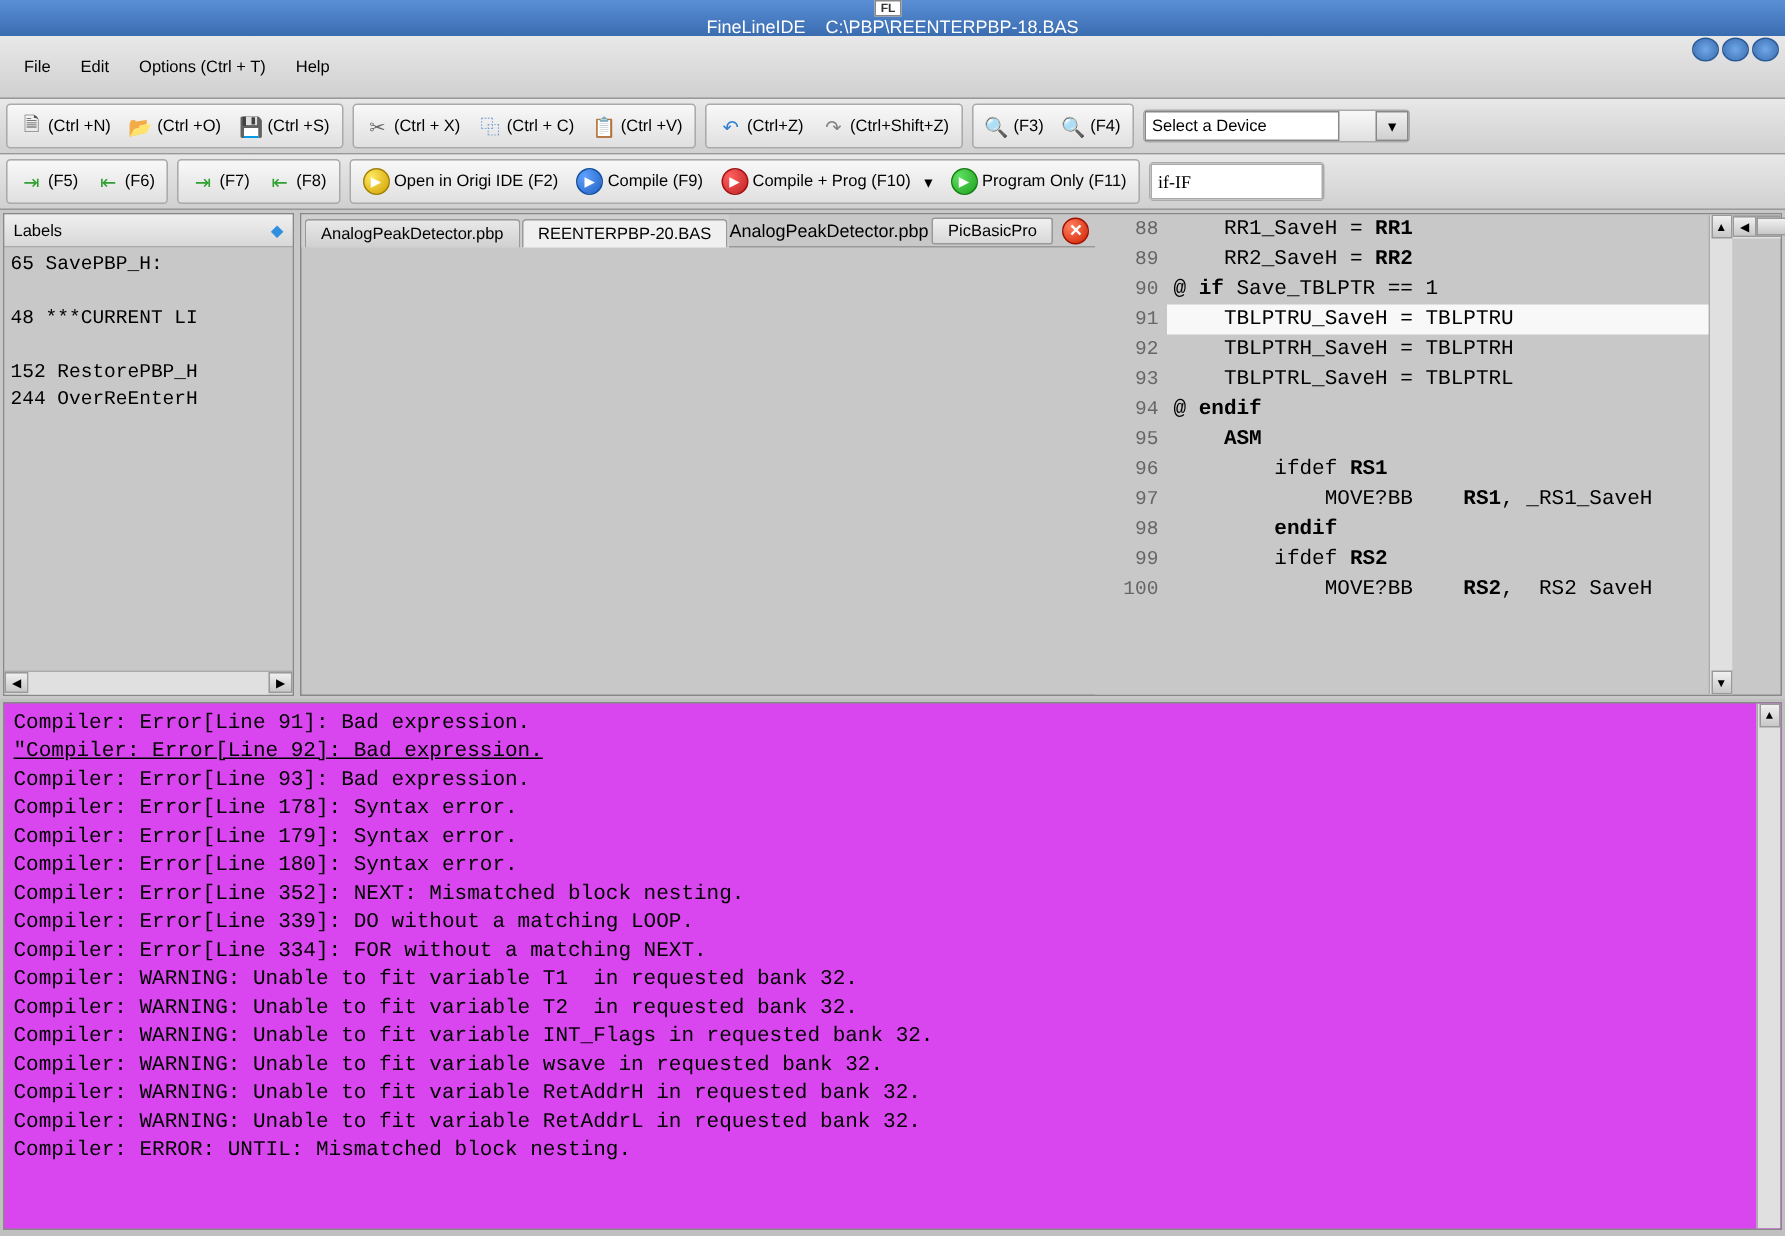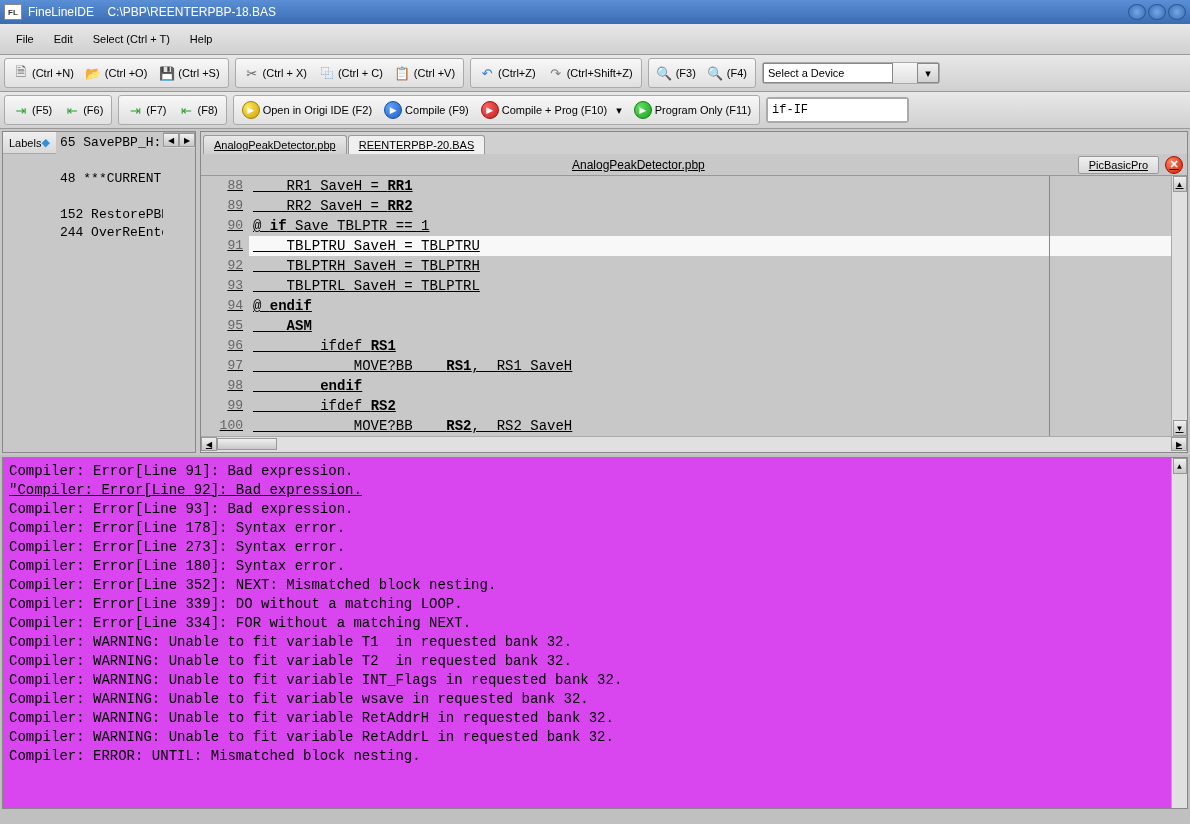--- a/index.html
+++ b/index.html
@@ -1,22 +1,22 @@
 <!DOCTYPE html>
 <html><head>
 <meta charset="utf-8">
 <style>
 * { box-sizing: border-box; margin: 0; padding: 0; }
 body { font-family: Tahoma, Arial, sans-serif; font-size: 11px; background: #c0c0c0; width: 1190px; height: 824px; overflow: hidden; }
-.titlebar { background: linear-gradient(to bottom, #5a8fd6, #3a6cb0); height: 24px; display: flex; align-items: center; padding: 0 4px; color: #fff; }
+.titlebar { background: linear-gradient(to bottom, #5a8fd6, #3a6cb0); height: 24px; display: flex; align-items: center; padding: 0 4px; color: #fff; flex-direction: column; }
 .titlebar .app-icon { width: 18px; height: 16px; background: #fff; color: #333; display: inline-flex; align-items: center; justify-content: center; font-size: 8px; font-weight: bold; border: 1px solid #888; margin-right: 6px; }
 .titlebar .title-text { font-size: 12px; }
 .titlebar .win-controls { margin-left: auto; display: flex; gap: 2px; }
 .titlebar .win-btn { width: 18px; height: 16px; background: radial-gradient(circle, #6fa8e8, #3a6cb0); border-radius: 50%; border: 1px solid #2a5a96; }
-.menubar { background: linear-gradient(to bottom, #e8e8e8, #d0d0d0); height: 31px; display: flex; align-items: center; padding: 0 6px; border-bottom: 1px solid #999; }
+.menubar { background: linear-gradient(to bottom, #e8e8e8, #d0d0d0); height: 42px; display: flex; align-items: center; padding: 0 6px; border-bottom: 1px solid #999; }
 .menubar .menu-item { padding: 3px 10px; cursor: default; }
 .toolbar { background: linear-gradient(to bottom, #e8e8e8, #d0d0d0); padding: 3px 4px; display: flex; align-items: center; gap: 2px; border-bottom: 1px solid #999; flex-wrap: wrap; }
 .tool-group { display: flex; align-items: center; border: 1px solid #aaa; border-radius: 3px; background: linear-gradient(to bottom, #f8f8f8, #e0e0e0); padding: 2px; gap: 0; margin-right: 4px; }
 .tool-btn { display: flex; align-items: center; padding: 2px 5px; border: 1px solid transparent; border-radius: 2px; cursor: default; gap: 3px; height: 24px; }
 .tool-btn .icon { width: 16px; height: 16px; display: inline-flex; align-items: center; justify-content: center; font-size: 13px; }
 .tool-btn .lbl { font-size: 11px; }
 .icon-new { color: #555; }
 .icon-open { color: #d4a030; }
 .icon-save { color: #4060a0; }
 .icon-cut { color: #666; }
@@ -28,31 +28,31 @@
 .icon-zin { color: #d08030; }
 .icon-indent { color: #30a030; }
 .icon-outdent { color: #30a030; }
 .circle-btn { width: 18px; height: 18px; border-radius: 50%; display: inline-flex; align-items: center; justify-content: center; font-size: 9px; color: #fff; }
 .c-yellow { background: radial-gradient(circle at 30% 30%, #ffe860, #d0a000); border: 1px solid #a08000; }
 .c-blue { background: radial-gradient(circle at 30% 30%, #60a0ff, #2060c0); border: 1px solid #1050a0; }
 .c-red { background: radial-gradient(circle at 30% 30%, #ff6060, #c02020); border: 1px solid #a01010; }
 .c-green { background: radial-gradient(circle at 30% 30%, #60e060, #20a020); border: 1px solid #108010; }
 .device-sel { background: #fff; border: 1px solid #888; height: 20px; width: 130px; padding: 1px 4px; font-size: 11px; display: flex; align-items: center; }
 .device-dd { width: 22px; height: 20px; border: 1px solid #888; background: linear-gradient(to bottom, #f0f0f0, #d0d0d0); display: flex; align-items: center; justify-content: center; }
-.if-input { background: #fff; border: 1px solid #aaa; height: 20px; width: 141px; padding: 11px 4px; font-family: Liberation Mono, monospace; font-size: 12px; display: flex; align-items: center; }
+.if-input { background: #fff; border: 1px solid #aaa; height: 20px; width: 115px; padding: 11px 4px; font-family: Liberation Serif, serif; font-size: 12px; display: flex; align-items: center; }
 .main-area { display: flex; height: 326px; background: #c8c8c8; padding: 2px; gap: 4px; }
-.side-panel { width: 194px; display: flex; flex-direction: row; border: 1px solid #888; background: #c8c8c8; }
+.side-panel { width: 194px; display: flex; flex-direction: column; border: 1px solid #888; background: #c8c8c8; }
 .side-header { display: flex; align-items: center; padding: 3px 6px; background: linear-gradient(to bottom, #f0f0f0, #d8d8d8); border-bottom: 1px solid #aaa; height: 22px; }
 .side-header .diamond { margin-left: auto; color: #3090e0; }
 .side-list { flex: 1; background: #c8c8c8; font-family: "Courier New", monospace; font-size: 13px; padding: 2px 0; overflow: hidden; }
 .side-list .item { padding: 0 4px; white-space: nowrap; line-height: 18px; }
 .side-scroll { height: 16px; background: #d8d8d8; border-top: 1px solid #aaa; display: flex; }
 .side-scroll .sb-btn { width: 16px; height: 14px; background: linear-gradient(to bottom, #f0f0f0, #c8c8c8); border: 1px solid #999; display: flex; align-items: center; justify-content: center; font-size: 8px; }
 .side-scroll .sb-track { flex: 1; background: #e0e0e0; }
-.editor-panel { flex: 1; display: flex; flex-direction: column; border: 1px solid #888; text-decoration: underline; }
+.editor-panel { flex: 1; display: flex; flex-direction: row; border: 1px solid #888; }
 .tabs { display: flex; background: #d0d0d0; height: 22px; align-items: flex-end; padding-left: 2px; }
 .tab { padding: 3px 10px; border: 1px solid #999; background: linear-gradient(to bottom, #e8e8e8, #d0d0d0); border-bottom: none; border-top-left-radius: 3px; border-top-right-radius: 3px; margin-right: 1px; font-size: 11px; }
 .tab.active { background: #f0f0f0; }
 .path-bar { display: flex; align-items: center; background: #c8c8c8; height: 22px; border-bottom: 1px solid #999; }
 .path-bar .path-text { flex: 1; text-align: center; font-size: 12px; }
 .path-bar .lang-btn { padding: 2px 10px; border: 1px solid #999; background: linear-gradient(to bottom, #f0f0f0, #d8d8d8); border-radius: 2px; margin: 0 2px; }
 .path-bar .close-btn { width: 18px; height: 18px; border-radius: 50%; background: radial-gradient(circle at 30% 30%, #ff8060, #d02000); border: 1px solid #a01000; margin: 0 4px; display: flex; align-items: center; justify-content: center; color: #fff; font-weight: bold; font-size: 11px; }
 .code-area { flex: 1; display: flex; background: #c8c8c8; overflow: hidden; position: relative; justify-content: flex-end; }
 .gutter { width: 48px; text-align: right; font-family: "Courier New", monospace; font-size: 13px; color: #666; padding-right: 6px; }
 .gutter .ln { height: 20px; line-height: 20px; }
@@ -83,21 +83,21 @@
   <div class="win-controls">
     <div class="win-btn"></div>
     <div class="win-btn"></div>
     <div class="win-btn"></div>
   </div>
 </div>
 
 <div class="menubar">
   <div class="menu-item">File</div>
   <div class="menu-item">Edit</div>
-  <div class="menu-item">Select (Ctrl + T)</div>
+  <div class="menu-item">Options (Ctrl + T)</div>
   <div class="menu-item">Help</div>
 </div>
 
 <div class="toolbar">
   <div class="tool-group">
     <div class="tool-btn">
         <span class="icon icon-new">🗎</span>
         <span class="lbl">(Ctrl +N)</span>
       </div>
     <div class="tool-btn">
@@ -276,21 +276,21 @@
       <div class="sb-btn">▶</div>
     </div>
   </div>
 </div>
 
 <div class="console" id="console">
   <div class="line">Compiler: Error[Line 91]: Bad expression.</div>
     <div class="line ul">"Compiler: Error[Line 92]: Bad expression.</div>
     <div class="line">Compiler: Error[Line 93]: Bad expression.</div>
     <div class="line">Compiler: Error[Line 178]: Syntax error.</div>
-    <div class="line">Compiler: Error[Line 273]: Syntax error.</div>
+    <div class="line">Compiler: Error[Line 179]: Syntax error.</div>
     <div class="line">Compiler: Error[Line 180]: Syntax error.</div>
     <div class="line">Compiler: Error[Line 352]: NEXT: Mismatched block nesting.</div>
     <div class="line">Compiler: Error[Line 339]: DO without a matching LOOP.</div>
     <div class="line">Compiler: Error[Line 334]: FOR without a matching NEXT.</div>
     <div class="line">Compiler: WARNING: Unable to fit variable T1  in requested bank 32.</div>
     <div class="line">Compiler: WARNING: Unable to fit variable T2  in requested bank 32.</div>
     <div class="line">Compiler: WARNING: Unable to fit variable INT_Flags in requested bank 32.</div>
     <div class="line">Compiler: WARNING: Unable to fit variable wsave in requested bank 32.</div>
     <div class="line">Compiler: WARNING: Unable to fit variable RetAddrH in requested bank 32.</div>
     <div class="line">Compiler: WARNING: Unable to fit variable RetAddrL in requested bank 32.</div>

